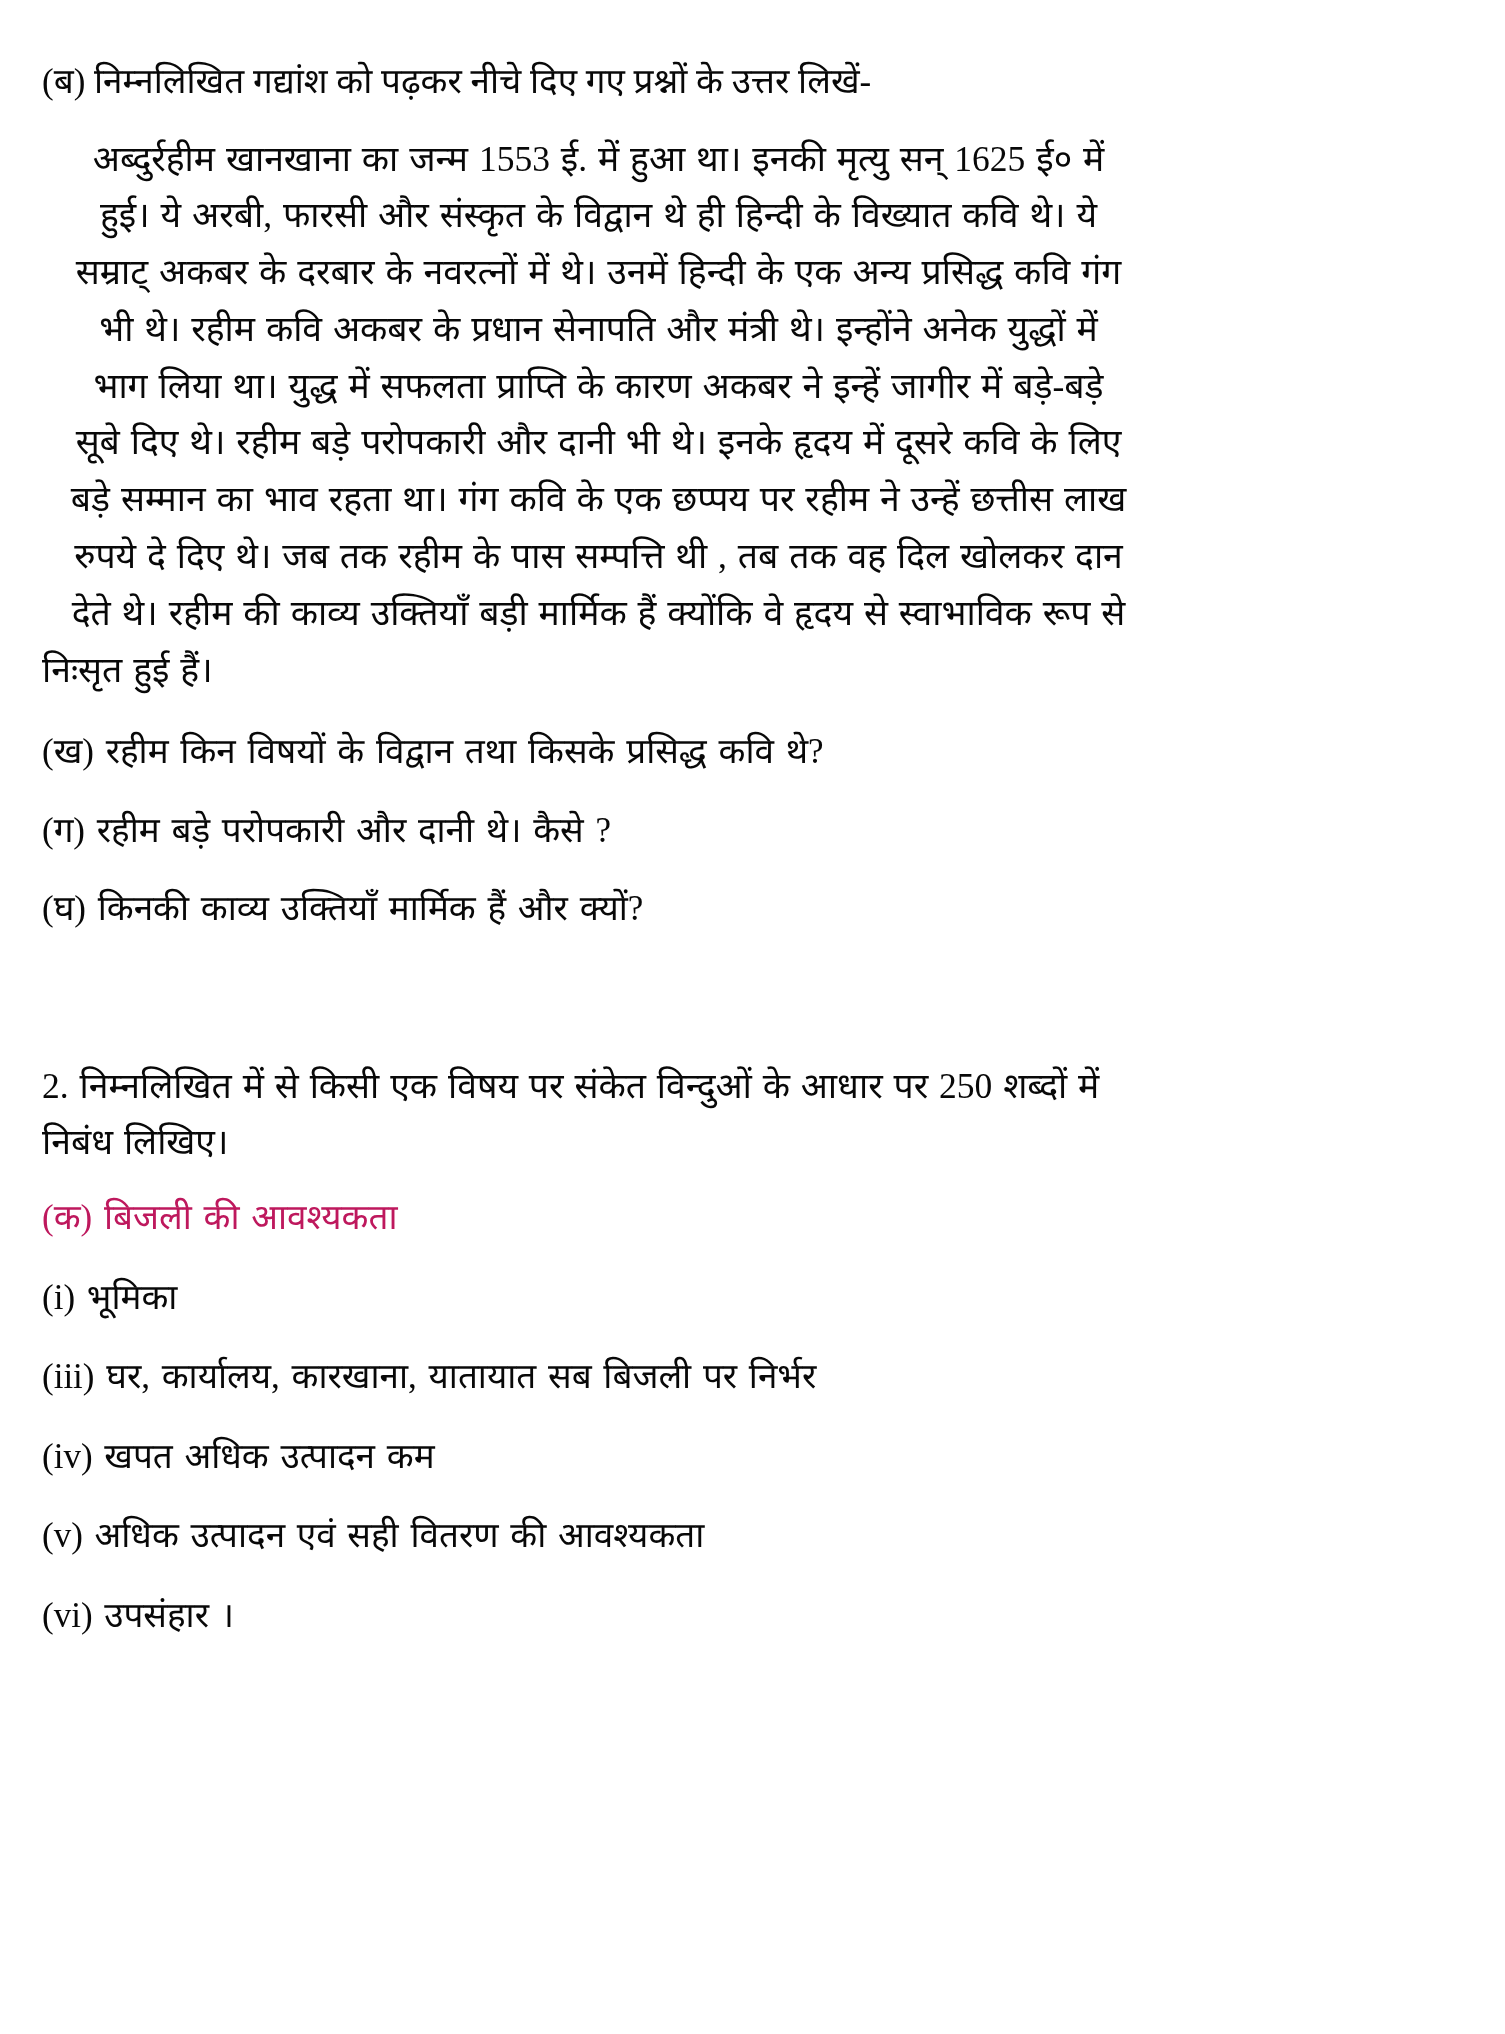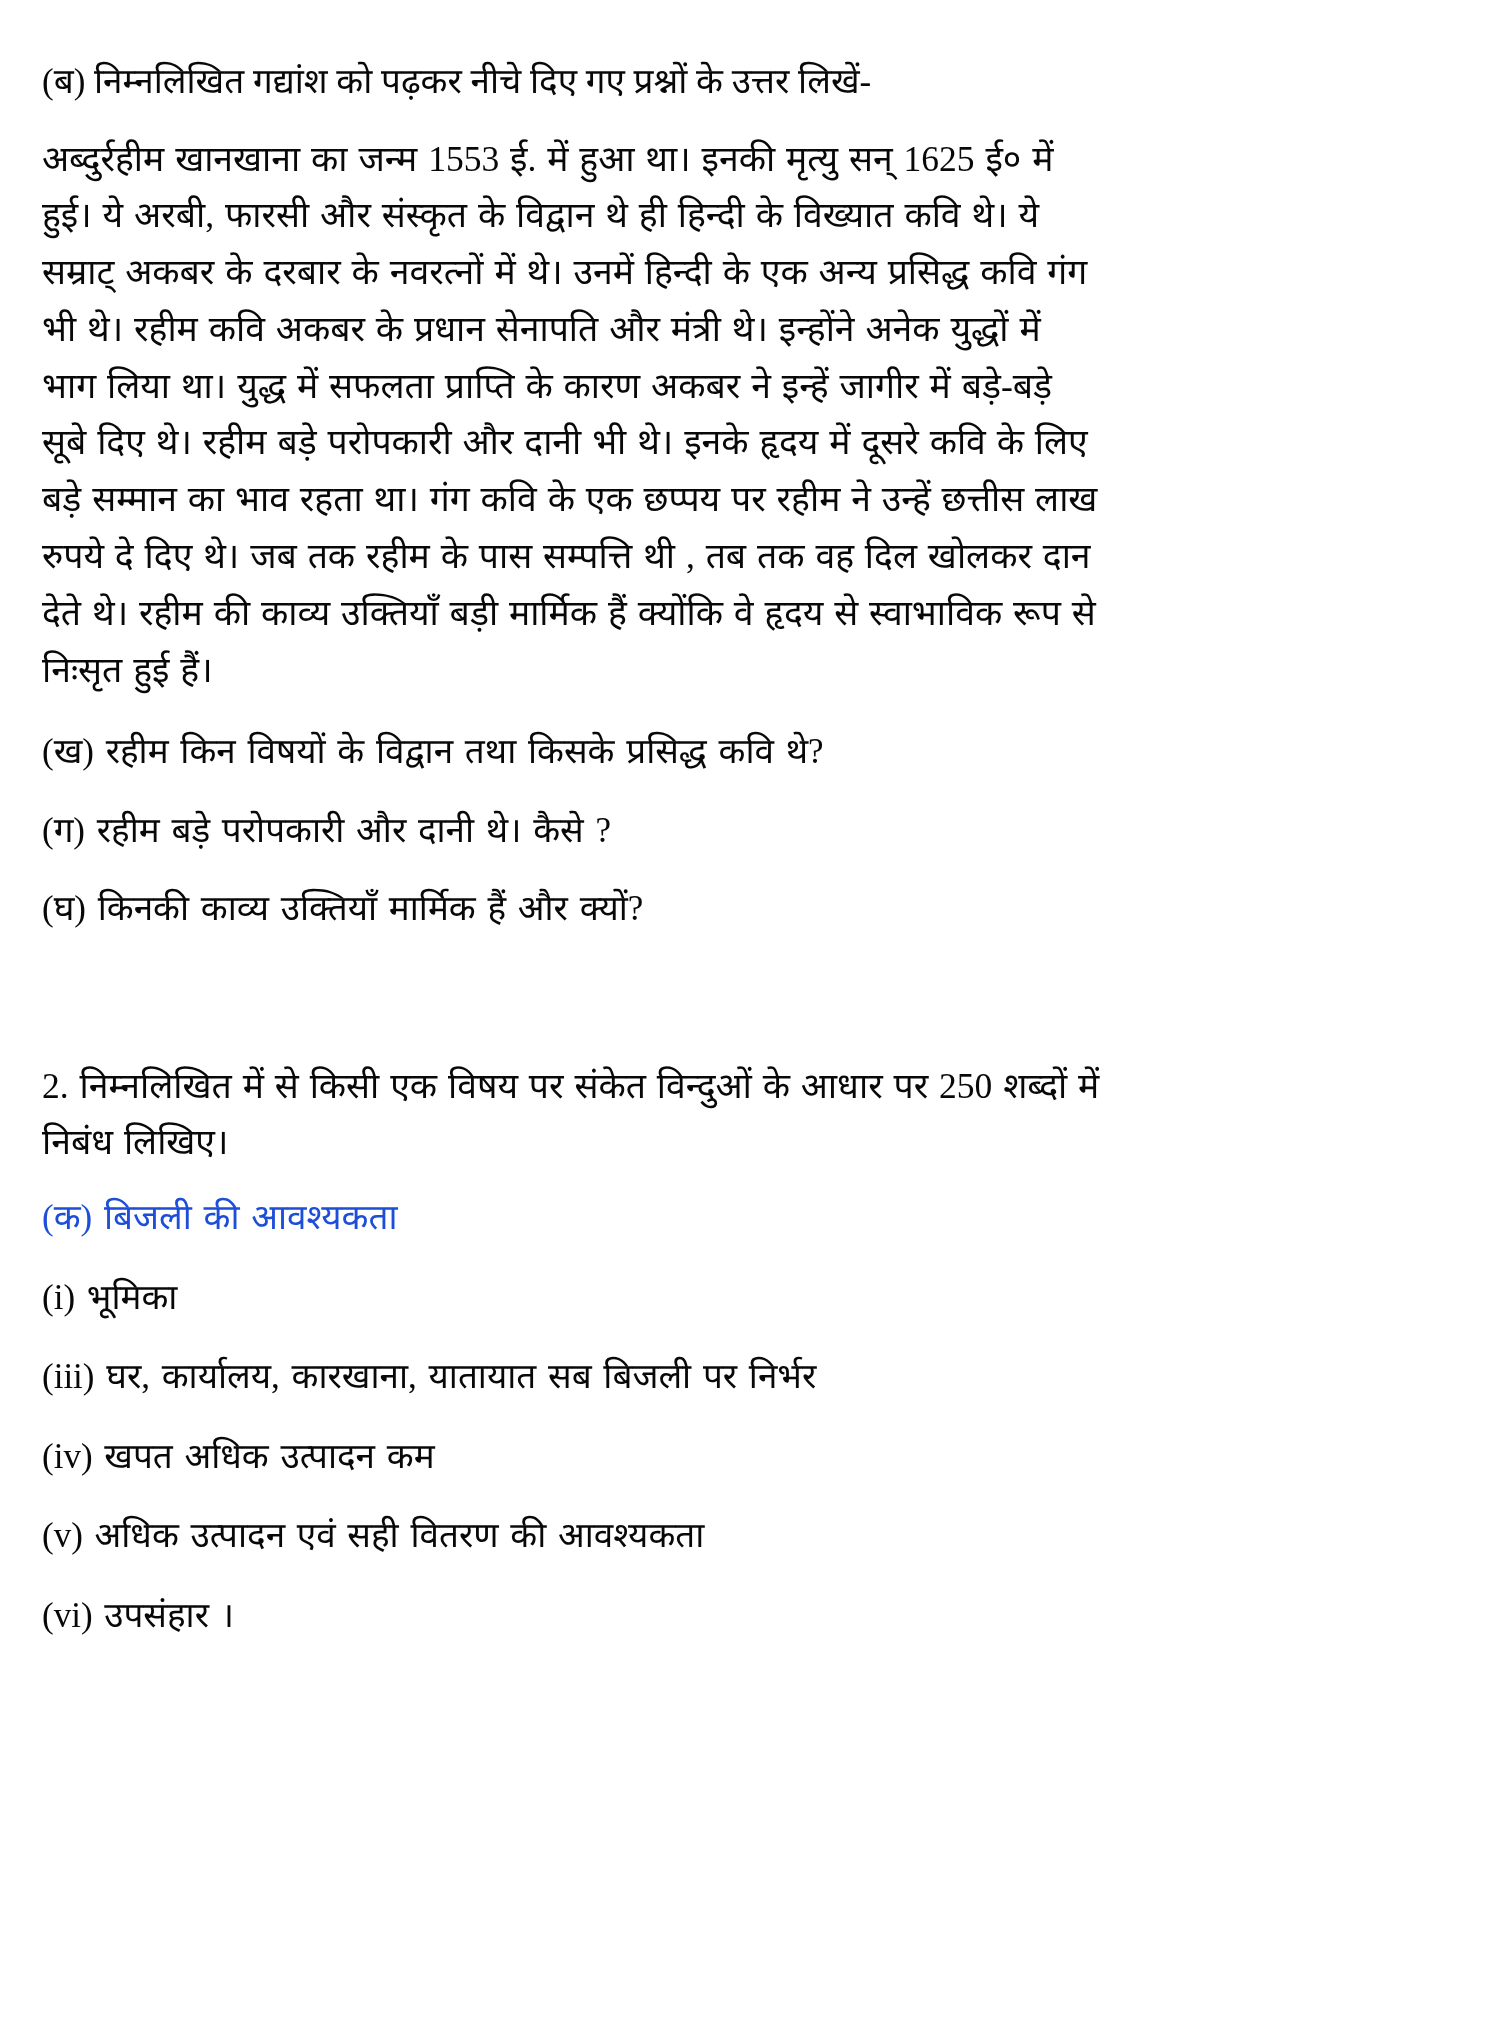--- a/index.html
+++ b/index.html
@@ -40,21 +40,21 @@
     margin: 0 0 28px 0;
     color: #080808;
     word-spacing: 2px;
   }
   .passage .ln {
     display: block;
     white-space: nowrap;
   }
   .passage .ln.justify {
     display: flex;
-    justify-content: flex-start;
+    justify-content: center;
     white-space: nowrap;
   }
   .q-item {
     font-size: 35px;
     line-height: 1.5;
     margin: 0 0 26px 0;
     color: #080808;
     word-spacing: 3px;
   }
   .gap-big {
@@ -73,21 +73,21 @@
   }
   .section-head .ln.justify {
     display: flex;
     justify-content: flex-start;
     white-space: nowrap;
   }
   .topic-title {
     font-size: 35px;
     line-height: 1.5;
     margin: 0 0 27px 0;
-    color: #1d4ed8;
+    color: #be185d;
     word-spacing: 3px;
   }
   .point-item {
     font-size: 35px;
     line-height: 1.5;
     margin: 0 0 27px 0;
     color: #080808;
     word-spacing: 3px;
   }
   .marker {

